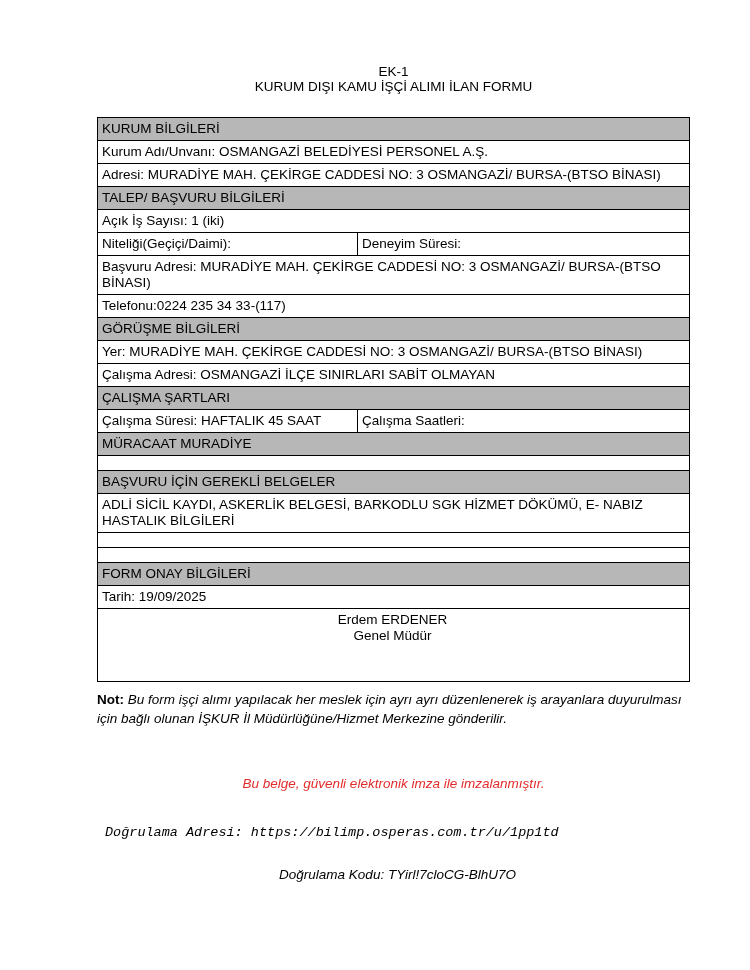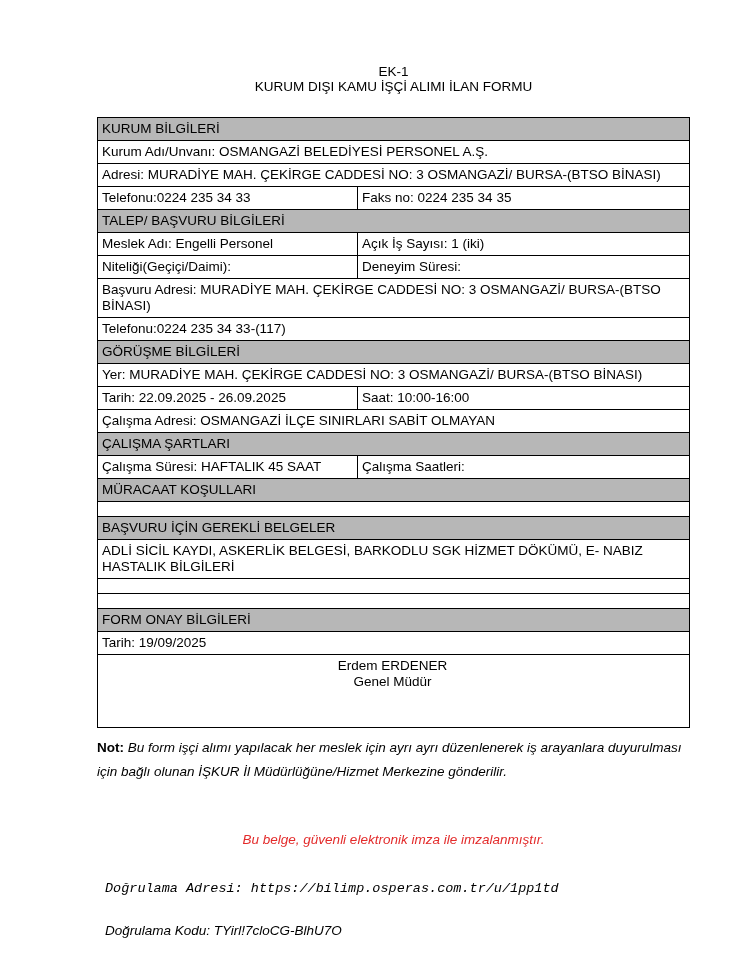--- a/index.html
+++ b/index.html
@@ -27,34 +27,34 @@
     border-bottom:1px solid #000;
     font-size:13.5px;line-height:16px;
   }
   .row:last-child{border-bottom:none;}
   .row.section{background:var(--header-bg);}
   .cell{flex:1;padding:3px 4px;}
   .row.split .cell-left{flex:none;width:44%;border-right:1px solid #000;}
   .row.split .cell-right{flex:1;}
   .row.signature .cell{text-align:center;padding-right:6px;}
   .note{
-    margin-top:8px;font-size:13.5px;line-height:24px;
+    margin-top:8px;font-size:13.5px;line-height:19px;
   }
   .note .note-label{font-weight:bold;font-style:normal;}
   .note .note-text{font-style:italic;}
   .esign{
     margin-top:48px;text-align:center;
     font-size:13.5px;font-style:italic;
     color:var(--notice-red);
   }
   .verify-line{
     font-size:13.5px;font-style:italic;padding-left:8px;
   }
   .verify-address{margin-top:34px;font-family:Liberation Mono, monospace;}
-  .verify-code{margin-top:27px;}
+  .verify-code{margin-top:27px;text-align:center;}
 </style>
 </head>
 <body>
 
 <div class="content">
 
   <div class="titles">
     <div>EK-1</div>
     <div>KURUM DIŞI KAMU İŞÇİ ALIMI İLAN FORMU</div>
   </div>
@@ -62,63 +62,54 @@
   <div class="form-table">
       <div class="row section">
         <div class="cell">KURUM BİLGİLERİ</div>
       </div>
       <div class="row full">
         <div class="cell">Kurum Adı/Unvanı: OSMANGAZİ BELEDİYESİ PERSONEL A.Ş.</div>
       </div>
       <div class="row full">
         <div class="cell">Adresi: MURADİYE MAH. ÇEKİRGE CADDESİ NO: 3 OSMANGAZİ/ BURSA-(BTSO BİNASI)</div>
       </div>
-      <div class="row split">
-        <div class="cell cell-left">Telefonu:0224 235 34 33</div>
-        <div class="cell cell-right">Faks no: 0224 235 34 35</div>
-      </div>
       <div class="row section">
         <div class="cell">TALEP/ BAŞVURU BİLGİLERİ</div>
       </div>
       <div class="row split">
-        <div class="cell cell-left">Meslek Adı: Engelli Personel</div>
         <div class="cell cell-right">Açık İş Sayısı: 1 (iki)</div>
       </div>
       <div class="row split">
         <div class="cell cell-left">Niteliği(Geçiçi/Daimi):</div>
         <div class="cell cell-right">Deneyim Süresi:</div>
       </div>
       <div class="row full">
         <div class="cell">Başvuru Adresi: MURADİYE MAH. ÇEKİRGE CADDESİ NO: 3 OSMANGAZİ/ BURSA-(BTSO BİNASI)</div>
       </div>
       <div class="row full">
         <div class="cell">Telefonu:0224 235 34 33-(117)</div>
       </div>
       <div class="row section">
         <div class="cell">GÖRÜŞME BİLGİLERİ</div>
       </div>
       <div class="row full">
         <div class="cell">Yer: MURADİYE MAH. ÇEKİRGE CADDESİ NO: 3 OSMANGAZİ/ BURSA-(BTSO BİNASI)</div>
       </div>
-      <div class="row split">
-        <div class="cell cell-left">Tarih: 22.09.2025 - 26.09.2025</div>
-        <div class="cell cell-right">Saat: 10:00-16:00</div>
-      </div>
       <div class="row full">
         <div class="cell">Çalışma Adresi: OSMANGAZİ İLÇE SINIRLARI SABİT OLMAYAN</div>
       </div>
       <div class="row section">
         <div class="cell">ÇALIŞMA ŞARTLARI</div>
       </div>
       <div class="row split">
         <div class="cell cell-left">Çalışma Süresi: HAFTALIK 45 SAAT</div>
         <div class="cell cell-right">Çalışma Saatleri:</div>
       </div>
       <div class="row section">
-        <div class="cell">MÜRACAAT KOŞULLARI</div>
+        <div class="cell">MÜRACAAT MURADİYE</div>
       </div>
       <div class="row blank" style="min-height: 15px;">
         <div class="cell"></div>
       </div>
       <div class="row section">
         <div class="cell">BAŞVURU İÇİN GEREKLİ BELGELER</div>
       </div>
       <div class="row full" style="min-height: 33px;">
         <div class="cell">ADLİ SİCİL KAYDI, ASKERLİK BELGESİ, BARKODLU SGK HİZMET DÖKÜMÜ, E- NABIZ HASTALIK BİLGİLERİ</div>
       </div>

